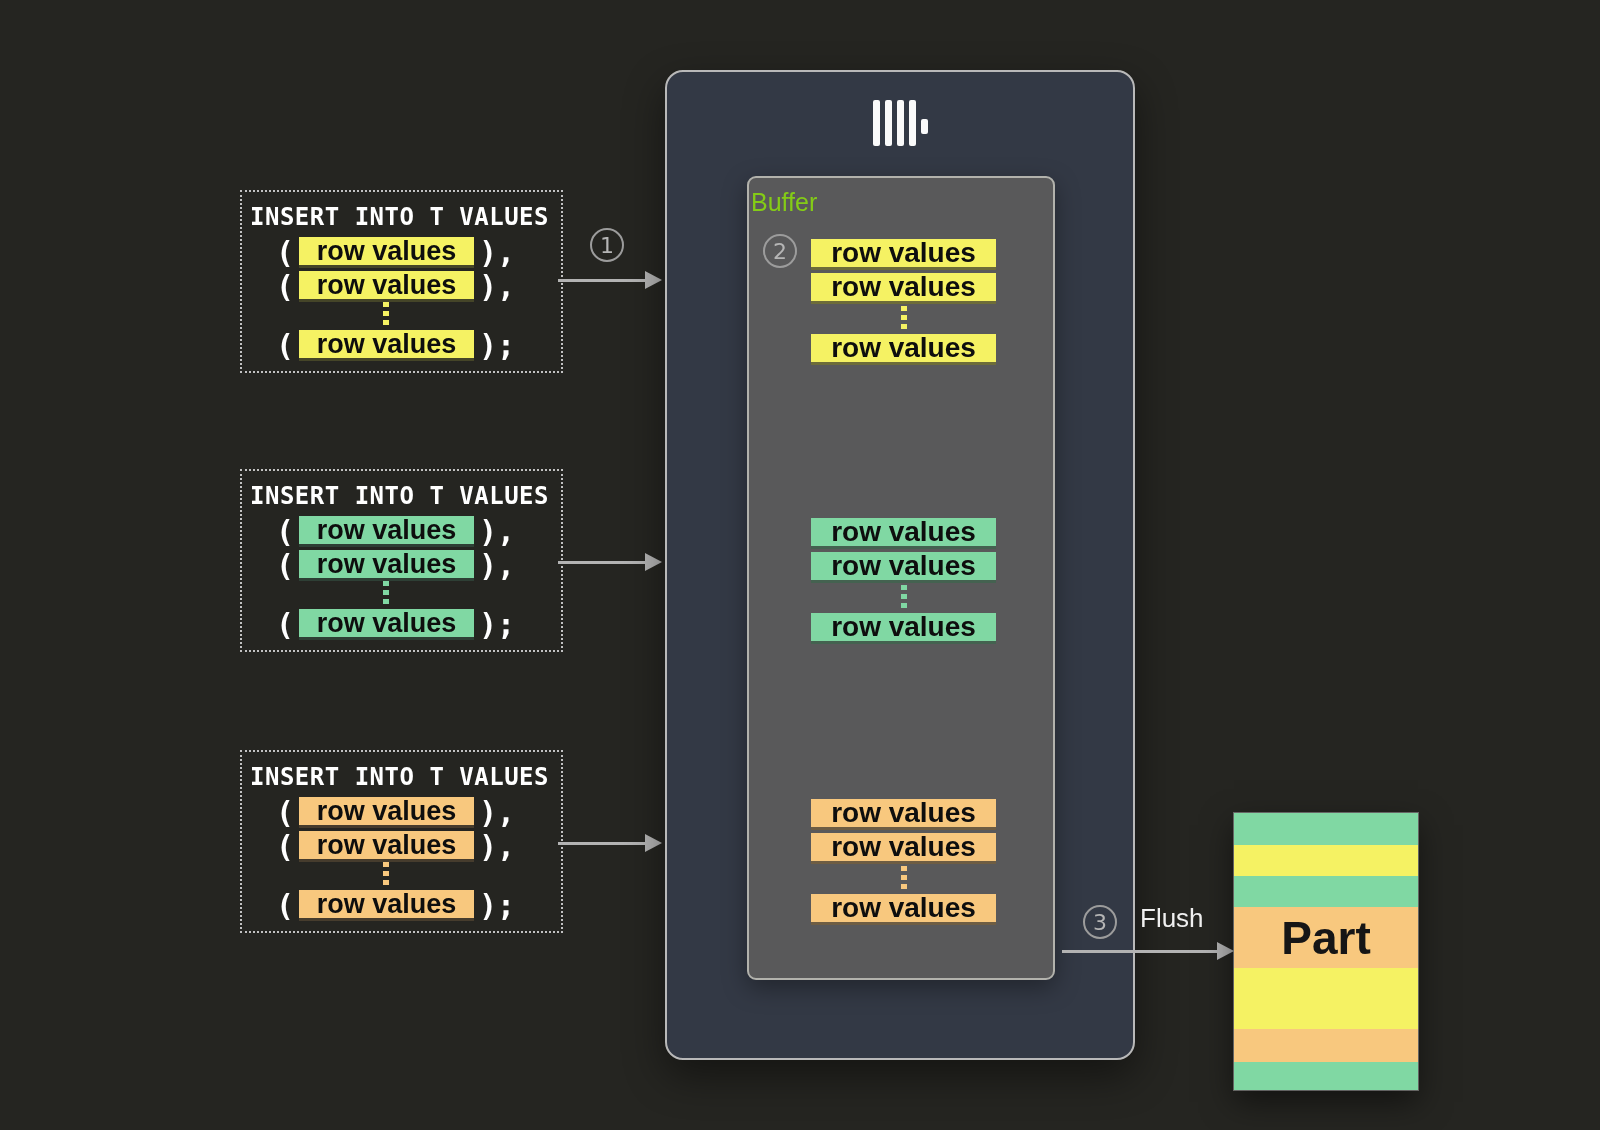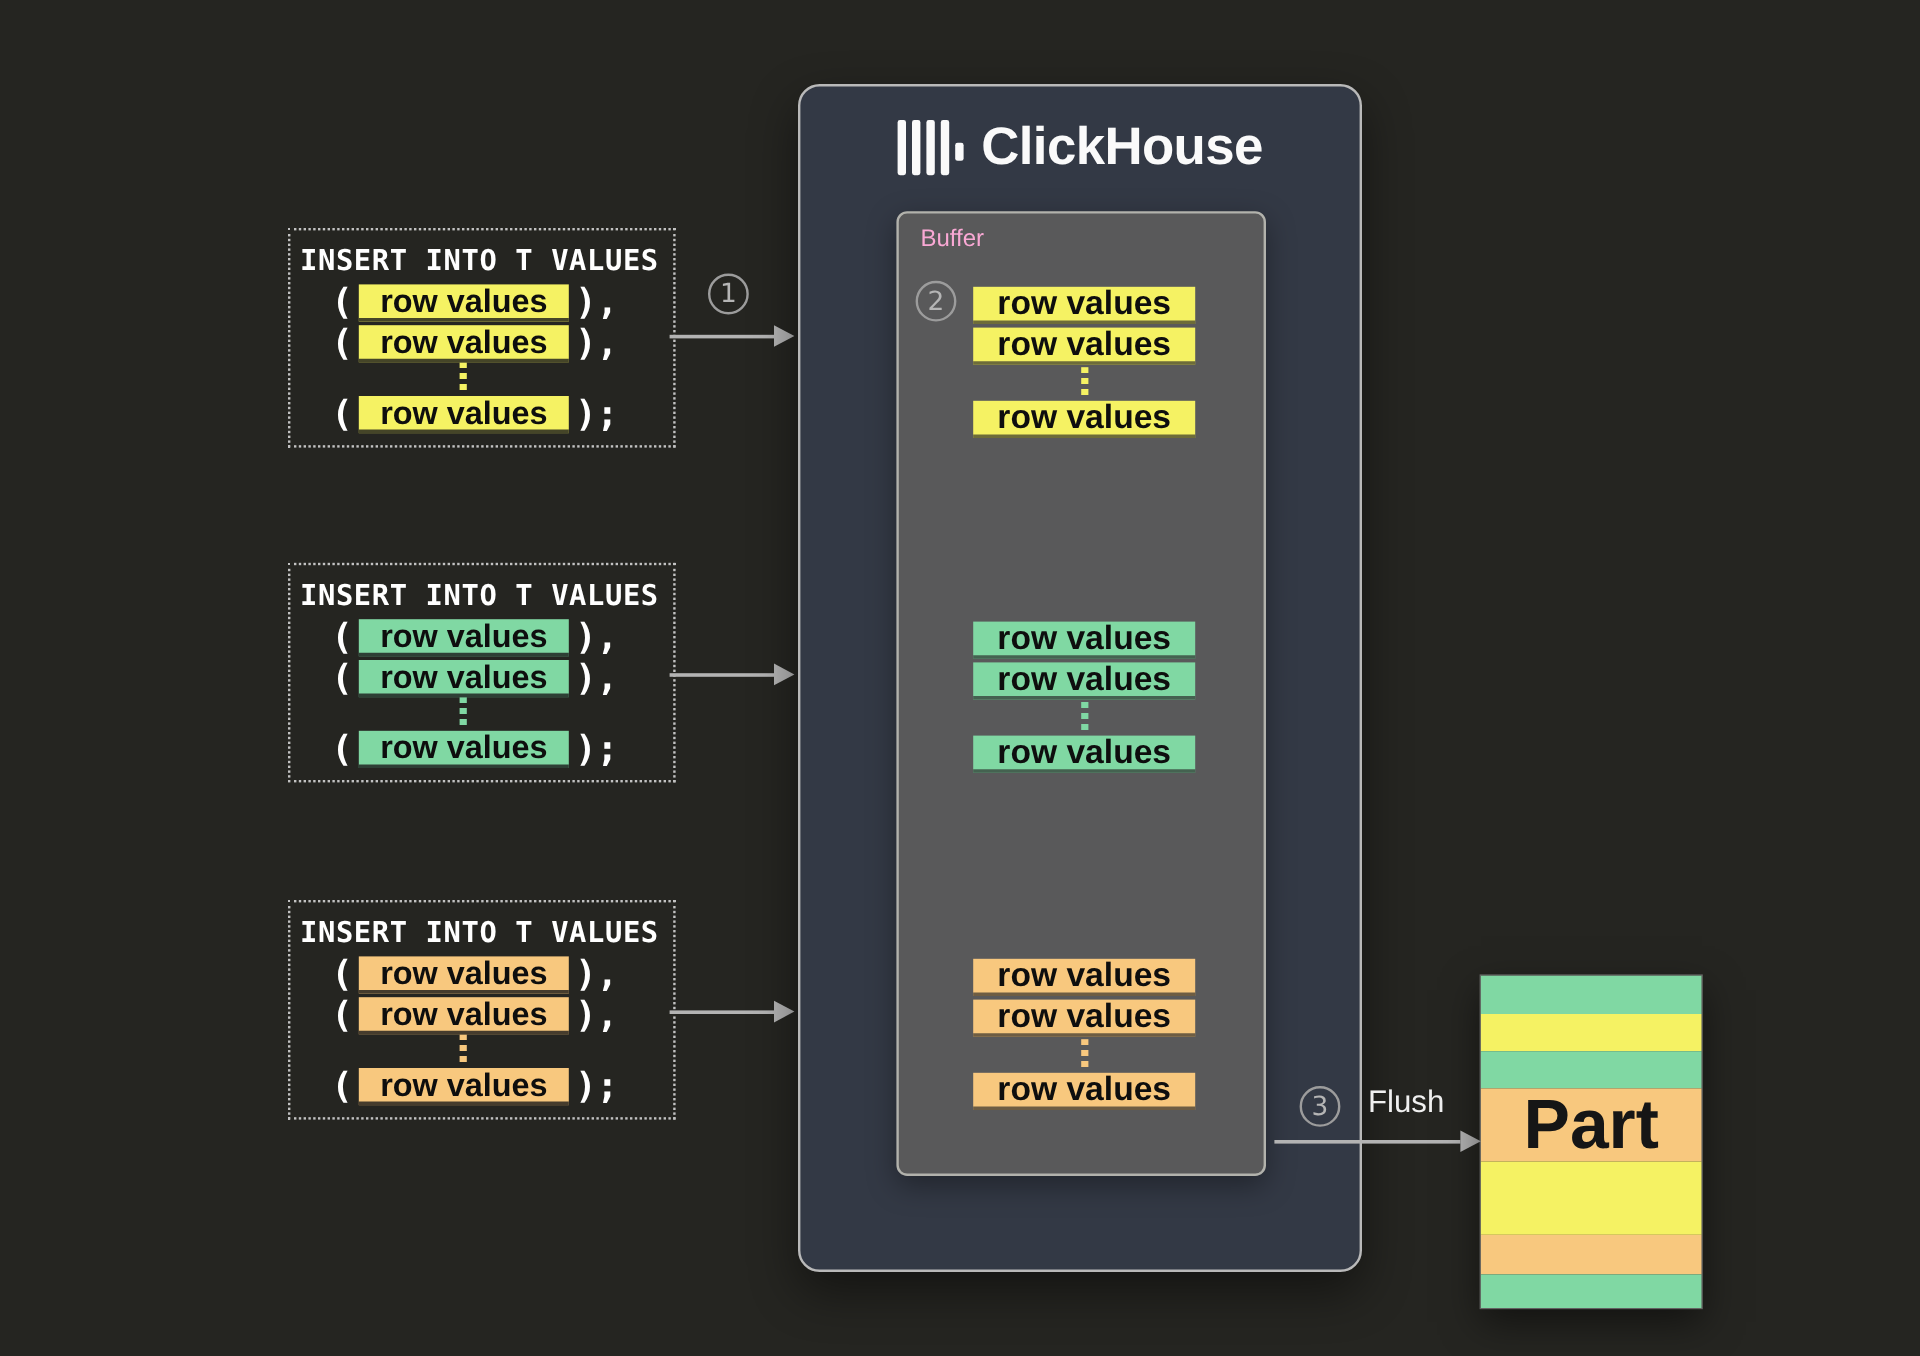--- a/index.html
+++ b/index.html
@@ -40,21 +40,21 @@
   .brand{display:flex;justify-content:center;align-items:center;gap:15px;margin-top:26px;height:50px;}
   .logo{display:flex;gap:5px;align-items:center;height:46px;}
   .logo i{display:block;width:7px;height:46px;background:#fafafa;border-radius:2px;}
   .logo i.dot{height:15px;transform:translateY(3px);}
   .brand-title{font-size:44px;font-weight:600;color:#fafafa;letter-spacing:-.5px;}
 
   
   .buffer{position:absolute;left:80px;top:104px;width:308px;height:804px;box-sizing:border-box;
           background:var(--buffer_bg,#59595a);border:2px solid #b2b2ac;border-radius:9px;
           box-shadow:0 8px 24px rgba(0,0,0,.35);}
-  .buffer-label{position:absolute;left:18px;top:10px;font-size:20px;color:#f9a8d4;}
+  .buffer-label{position:absolute;left:2px;top:10px;font-size:25px;color:#84cc16;}
   .bgroup{position:absolute;left:62px;width:185px;display:flex;flex-direction:column;align-items:center;}
   .brow{width:185px;height:31px;box-sizing:border-box;margin-bottom:3px;
         border-bottom:3px solid rgba(35,35,35,.65);
         font:bold 28px/28px "Liberation Sans",sans-serif;color:#0e0e0e;text-align:center;}
   .bgroup .vdots{margin:-1px 0 3px 0;}
 
   
   .flush-label{position:absolute;left:1140px;top:903px;font-size:26px;color:#f0f0f0;}
 
   
@@ -64,21 +64,21 @@
   .part .stripe{width:100%;}
   .part .stripe:nth-of-type(1){height:32px;}
   .part .stripe:nth-of-type(2){height:31px;}
   .part .stripe:nth-of-type(3){height:31px;}
   .part .stripe:nth-of-type(4){height:61px;}
   .part .stripe:nth-of-type(5){height:61px;}
   .part .stripe:nth-of-type(6){height:33px;}
   .part .stripe:nth-of-type(7){height:28px;}
   .part-label{position:absolute;left:0;right:0;top:94px;height:61px;
               display:flex;align-items:center;justify-content:center;
-              font-weight:bold;font-size:58px;color:#161616;}
+              font-weight:bold;font-size:46px;color:#161616;}
 </style>
 </head>
 <body>
 
 <div class="canvas">
 
   <div class="insert-box" style="top:190px">
     <div class="sql-title">INSERT INTO T VALUES</div>
     <div class="sql-row first">
       <span class="paren">(</span>
@@ -154,21 +154,20 @@
 
   <div class="panel">
     <div class="brand">
       <span class="logo">
         <i></i>
           <i></i>
           <i></i>
           <i></i>
           <i class="dot"></i>
       </span>
-      <span class="brand-title">ClickHouse</span>
     </div>
 
     <div class="buffer">
       <div class="buffer-label">Buffer</div>
       <div class="badge" style="left:14px;top:56px;position:absolute">2</div>
 
       <div class="bgroup" style="top:61px">
         <div class="brow" style="background: rgb(245, 242, 99);">row values</div>
         <div class="brow" style="background: rgb(245, 242, 99);">row values</div>
         <div class="vdots" style="color: rgb(245, 242, 99);"></div>

